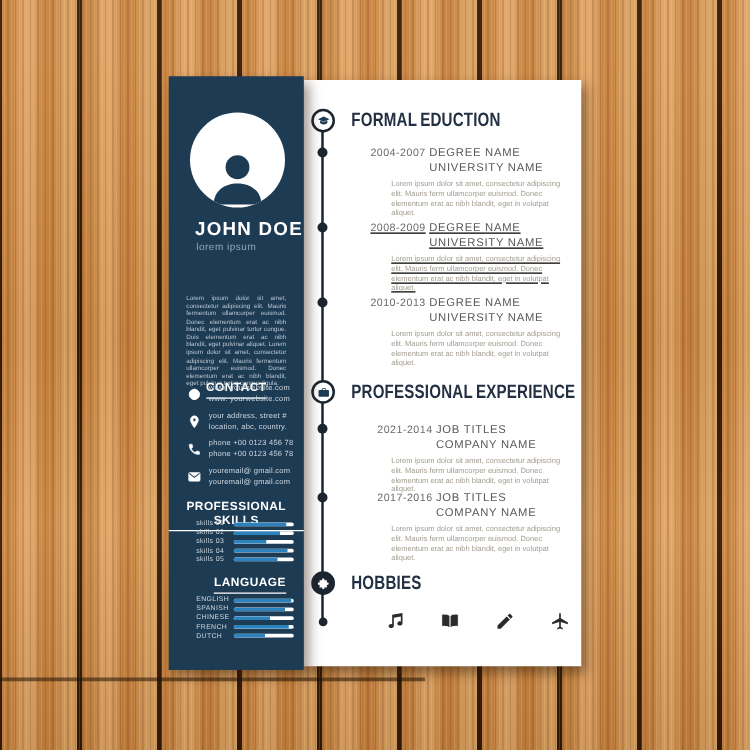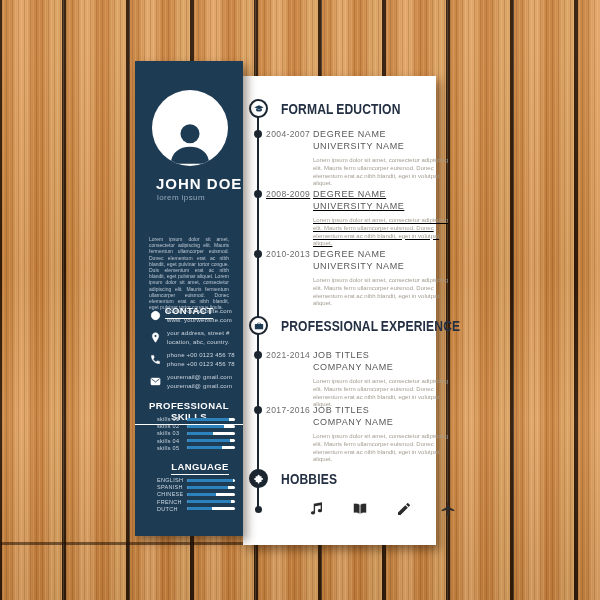--- a/index.html
+++ b/index.html
@@ -16,22 +16,22 @@
         #2e1a09 0 2px,
         #c98440 2px 10px,
         #dfa263 18px 26px,
         #c8813d 34px 42px,
         #daa05f 52px 62px,
         #2e1a09 62px 64px);
   }
   .wood-seam-h{position:absolute;left:0;top:542px;width:340px;height:3px;background:rgba(35,18,5,.55);}
   
   .page{
-    position:absolute;left:243px;top:64px;width:193px;height:469px;
-    background:#ffffff;box-shadow:4px 5px 9px rgba(40,20,5,.45);margin-top:12px;
+    position:absolute;left:243px;top:64px;width:222px;height:469px;
+    background:#ffffff;box-shadow:4px 5px 9px rgba(40,20,5,.45);
   }
   .sidebar{
     position:absolute;left:135px;top:61px;width:108px;height:475px;
     background:#1e3b54;box-shadow:4px 5px 9px rgba(40,20,5,.45);
     color:#fff;
   }
   
   .avatar{position:absolute;left:17px;top:29px;width:76px;height:76px;border-radius:50%;background:#fff;display:flex;align-items:flex-end;justify-content:center;overflow:hidden;}
   .avatar svg{width:52px;height:52px;fill:#1e3b54;margin-bottom:-2px;}
   .name{position:absolute;left:21px;top:114px;font-size:15px;font-weight:bold;letter-spacing:1px;color:#fff;}
@@ -49,21 +49,21 @@
   .bar-label{width:30px;font-size:5.5px;color:#cdd8e0;letter-spacing:.3px;}
   .bar-track{width:48px;height:3px;background:#ffffff;border-radius:2px;overflow:hidden;}
   .bar-fill{height:100%;background:#2b82bd;}
   
   .timeline{position:absolute;left:14px;top:31px;width:1.6px;height:403px;background:#1c2630;}
   .t-dot{position:absolute;left:11px;width:8px;height:8px;border-radius:50%;background:#1c2630;}
   .t-circle{position:absolute;left:6px;width:15px;height:15px;border-radius:50%;background:#fff;border:2px solid #1c2630;display:flex;align-items:center;justify-content:center;}
   .t-circle svg{width:10px;height:10px;fill:#1e3b54;}
   .sec-title{position:absolute;left:38px;font-size:15.5px;font-weight:800;color:#232f42;transform:scaleX(.78);transform-origin:0 50%;white-space:nowrap;word-spacing:-1px;letter-spacing:.2px;}
   .entry{position:absolute;left:0;width:222px;}
-  .e-head{display:flex;}
+  .e-head{display:flex;justify-content:center;}
   .e-date{margin-left:23px;width:47px;font-size:8.5px;color:#6b6b6b;letter-spacing:.4px;padding-top:1px;}
   .e-titles{font-size:9px;color:#585858;letter-spacing:.6px;line-height:12px;}
   .e-body{margin:5px 10px 0 70px;font-size:6px;line-height:7.8px;color:#a39d90;text-align:left;}
   .hobby-row{position:absolute;left:64px;top:424px;width:150px;display:flex;justify-content:space-between;}
   .hobby{width:18px;height:18px;display:flex;align-items:center;justify-content:center;}
   .hobby svg{width:16px;height:16px;fill:#2b2b2b;}
 </style>
 </head>
 <body>
 

